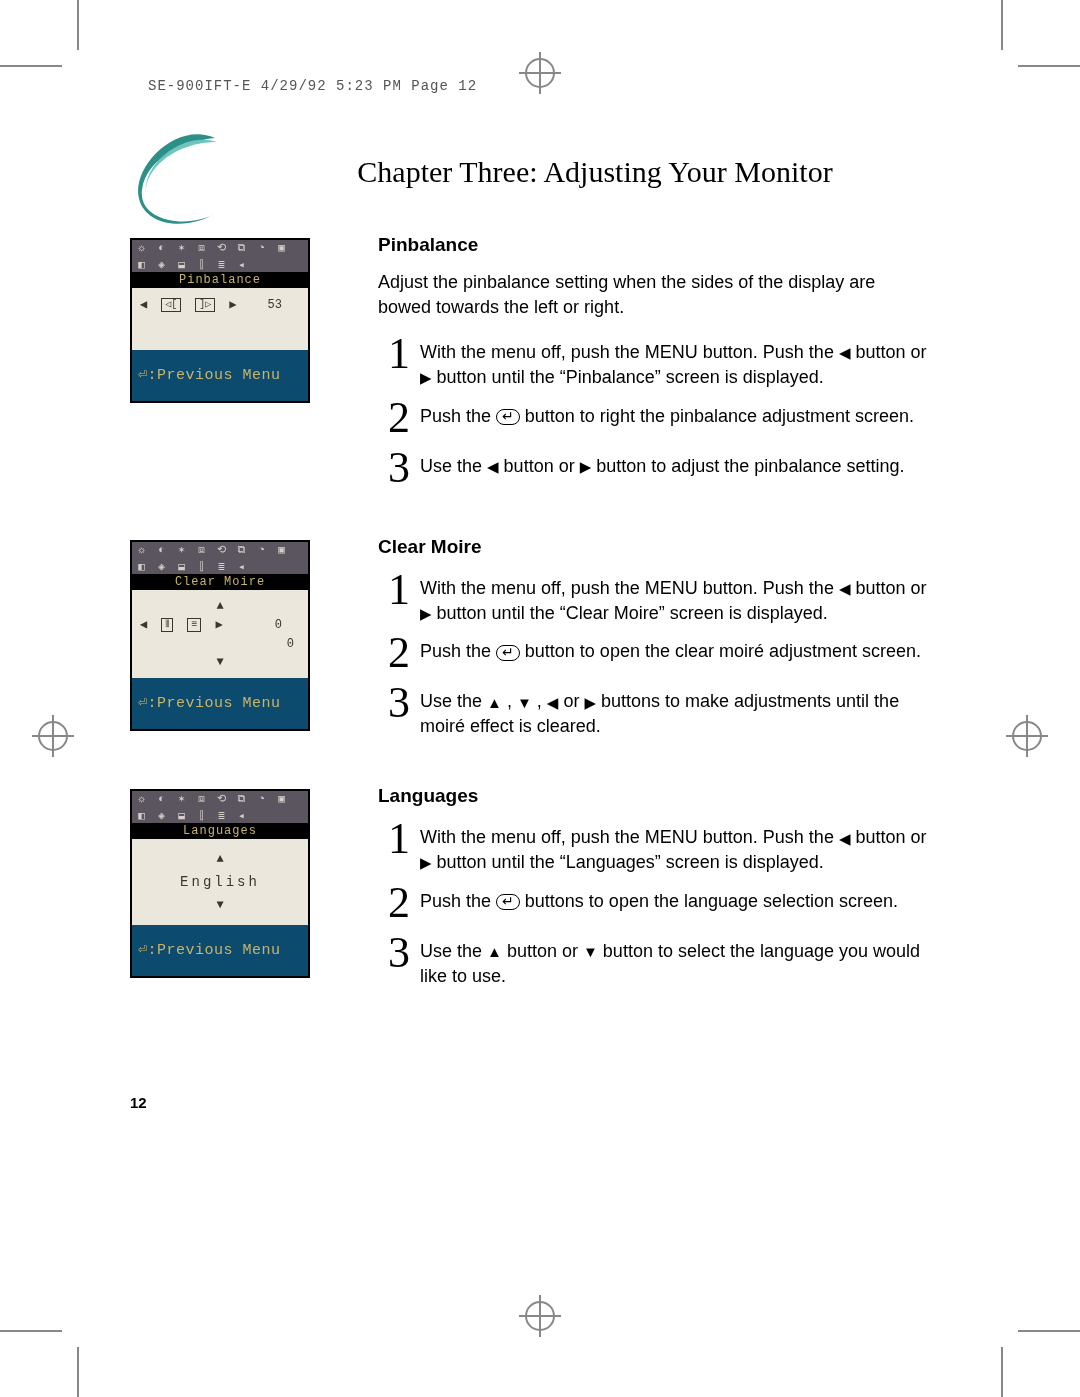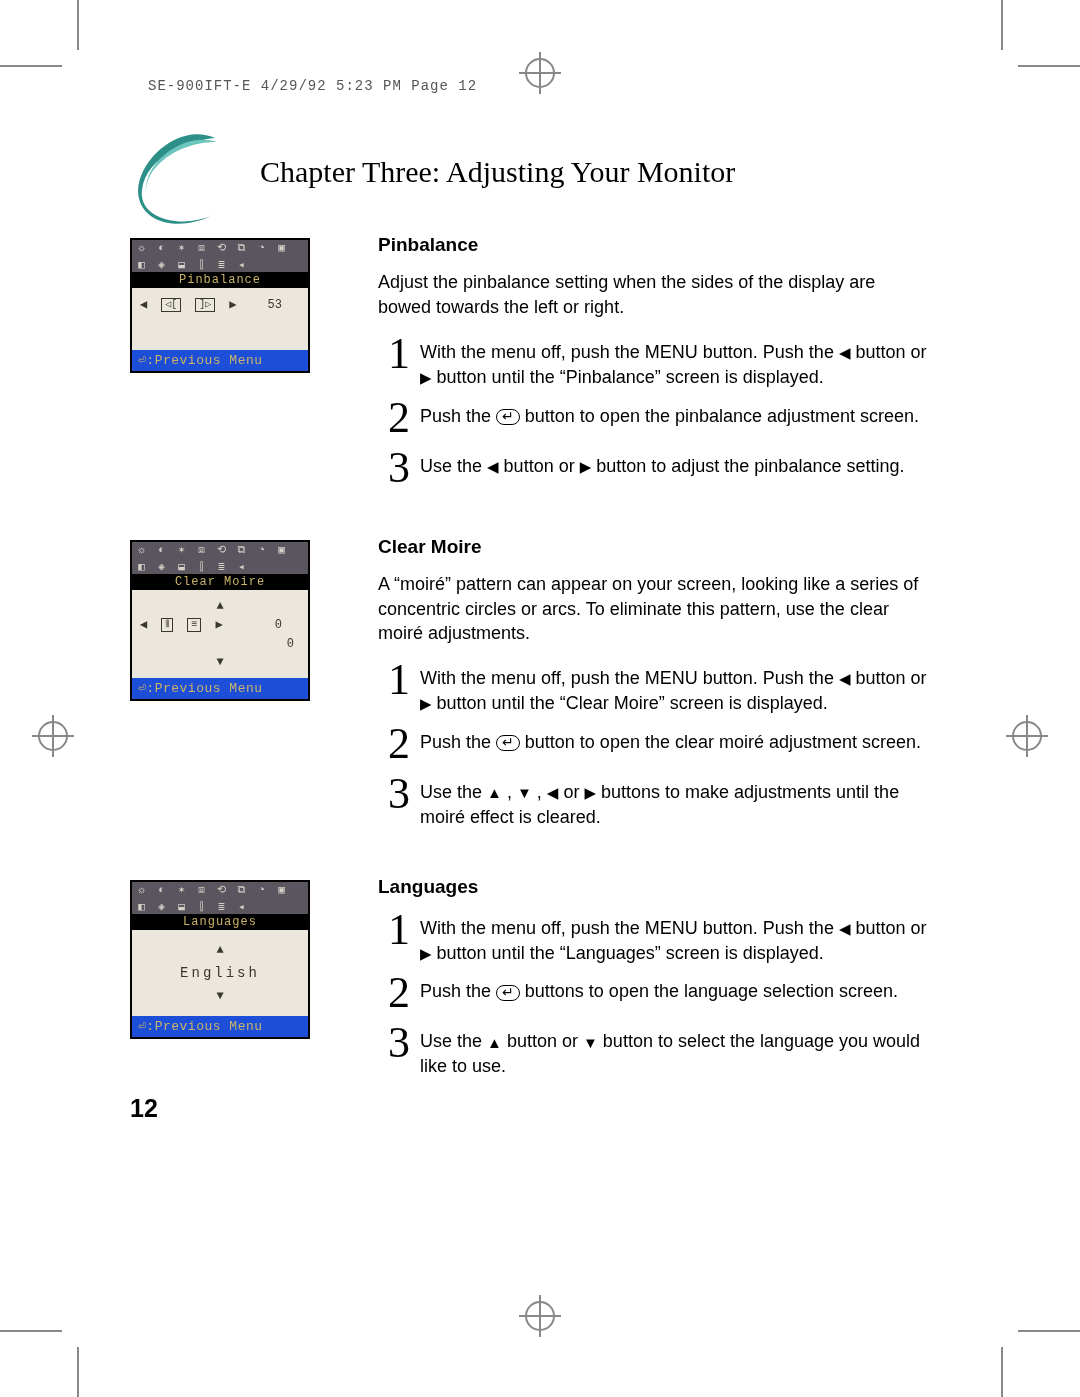--- a/index.html
+++ b/index.html
@@ -12,39 +12,39 @@
   .reg::before,.reg::after{content:"";position:absolute;background:#888}
   .reg::before{left:0;right:0;top:50%;height:2px;margin-top:-1px}
   .reg::after{top:0;bottom:0;left:50%;width:2px;margin-left:-1px}
   .reg span{position:absolute;inset:6px;border:2px solid #888;border-radius:50%}
   
   .hdr{position:absolute;left:148px;top:79px;font:14px/1 "Courier New",monospace;color:#555;letter-spacing:1px}
   
   .swoosh{position:absolute;left:120px;top:130px;width:130px;height:110px}
   
   .page{position:absolute;left:130px;top:130px;width:800px}
-  .chapter{font:30px/1.2 Georgia,"Times New Roman",serif;margin:24px 0 42px 130px}
+  .chapter{font:30px/1.2 Georgia,"Times New Roman",serif;text-align:center;margin:24px 0 42px 130px}
   .row{display:flex;align-items:flex-start;margin-bottom:34px}
   .lcol{width:220px;flex:0 0 220px;margin-right:28px}
   .rcol{flex:1;font-size:18px;line-height:1.38}
   .sect-title{font-weight:bold;font-size:19px;margin-bottom:12px}
   .intro{margin-bottom:16px}
   .step{display:flex;margin-bottom:10px}
   .step-num{font:44px/1 Georgia,"Times New Roman",serif;font-weight:300;width:42px;flex:0 0 42px;text-align:center;margin-top:-4px}
   .step-txt{flex:1;padding-top:4px}
   .gl{display:inline-block;vertical-align:middle;font-size:15px;line-height:12px}
   .gl.enter{border:1.5px solid #000;border-radius:9px;padding:0 5px 2px 5px;font-size:14px}
-  .pnum{position:absolute;left:130px;top:1094px;font-weight:bold;font-size:25px}
+  .pnum{position:absolute;left:130px;top:1094px;font-weight:bold;font-size:15px}
   
   .osd{width:176px;background:#5a555f;border:2px solid #000;margin-top:6px;font:12px/1 "Courier New",monospace;color:#e7e2da}
   .osd .icons{display:flex;flex-wrap:wrap;padding:3px 4px 1px 4px;gap:6px 9px;font-size:11px;color:#d4cfc7}
   .osd .icons span{width:11px;text-align:center}
   .osd .title{background:#000;color:#c9b469;text-align:center;padding:2px 0;font-size:12px;letter-spacing:1px}
   .osd .body{background:#ebe7dc;color:#3a3631;padding:10px 8px;min-height:42px;display:flex;flex-direction:column;align-items:center;gap:6px}
-  .osd .bar{background:#1d4ed8;color:#c9b469;padding:4px 6px;font-size:13px;letter-spacing:.5px}
+  .osd .bar{background:#0c4a6e;color:#c9b469;padding:18px 6px;font-size:15px;letter-spacing:.5px}
   .osd .line{display:flex;align-items:center;justify-content:center;gap:14px;width:100%}
   .osd .val{margin-left:auto;margin-right:18px}
   .osd .boxed{display:inline-block;border:1.5px solid #3a3631;padding:1px 3px;font-size:10px}
   .lang .body{gap:10px;padding:14px 8px}
 </style>
 </head>
 <body>
 
 <div class="crop crop-h" style="left:0;top:65px;width:62px"></div>
 <div class="crop crop-v" style="left:77px;top:0;height:50px"></div>
@@ -121,21 +121,21 @@
           <span> button or </span>
           <span class="gl">▶</span>
           <span> button until the “Pinbalance” screen is displayed.</span>
         </div>
       </div>
       <div class="step">
         <div class="step-num">2</div>
         <div class="step-txt">
           <span>Push the </span>
           <span class="gl enter">↵</span>
-          <span> button to open the pinbalance adjustment screen.</span>
+          <span> button to right the pinbalance adjustment screen.</span>
         </div>
       </div>
       <div class="step">
         <div class="step-num">3</div>
         <div class="step-txt">
           <span>Use the </span>
           <span class="gl">◀</span>
           <span> button or </span>
           <span class="gl">▶</span>
           <span> button to adjust the pinbalance setting.</span>
@@ -174,21 +174,20 @@
             <span class="val">0</span>
           </div>
           <div style="align-self:flex-end;margin-right:6px">0</div>
           <span>▼</span>
         </div>
         <div class="bar">⏎<span>:Previous Menu</span></div>
       </div>
     </div>
     <div class="rcol">
       <div class="sect-title">Clear Moire</div>
-      <div class="intro">A “moiré” pattern can appear on your screen, looking like a series of concentric circles or arcs. To eliminate this pattern, use the clear moiré adjustments.</div>
 
       <div class="step">
         <div class="step-num">1</div>
         <div class="step-txt">
           <span>With the menu off, push the MENU button. Push the </span>
           <span class="gl">◀</span>
           <span> button or </span>
           <span class="gl">▶</span>
           <span> button until the “Clear Moire” screen is displayed.</span>
         </div>

